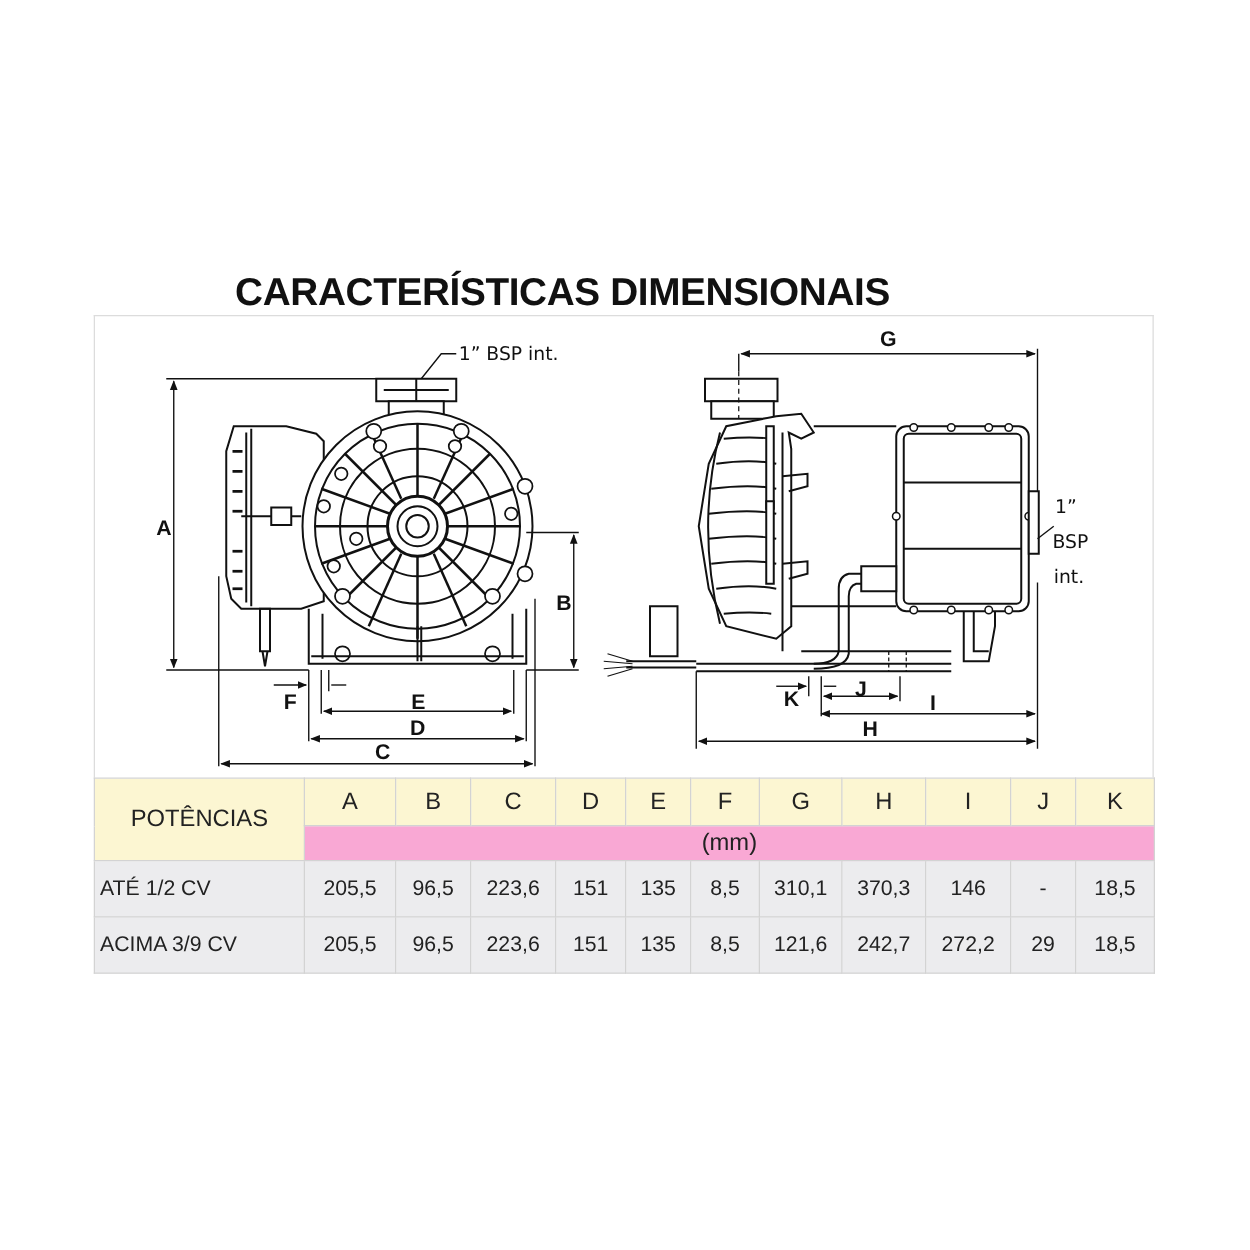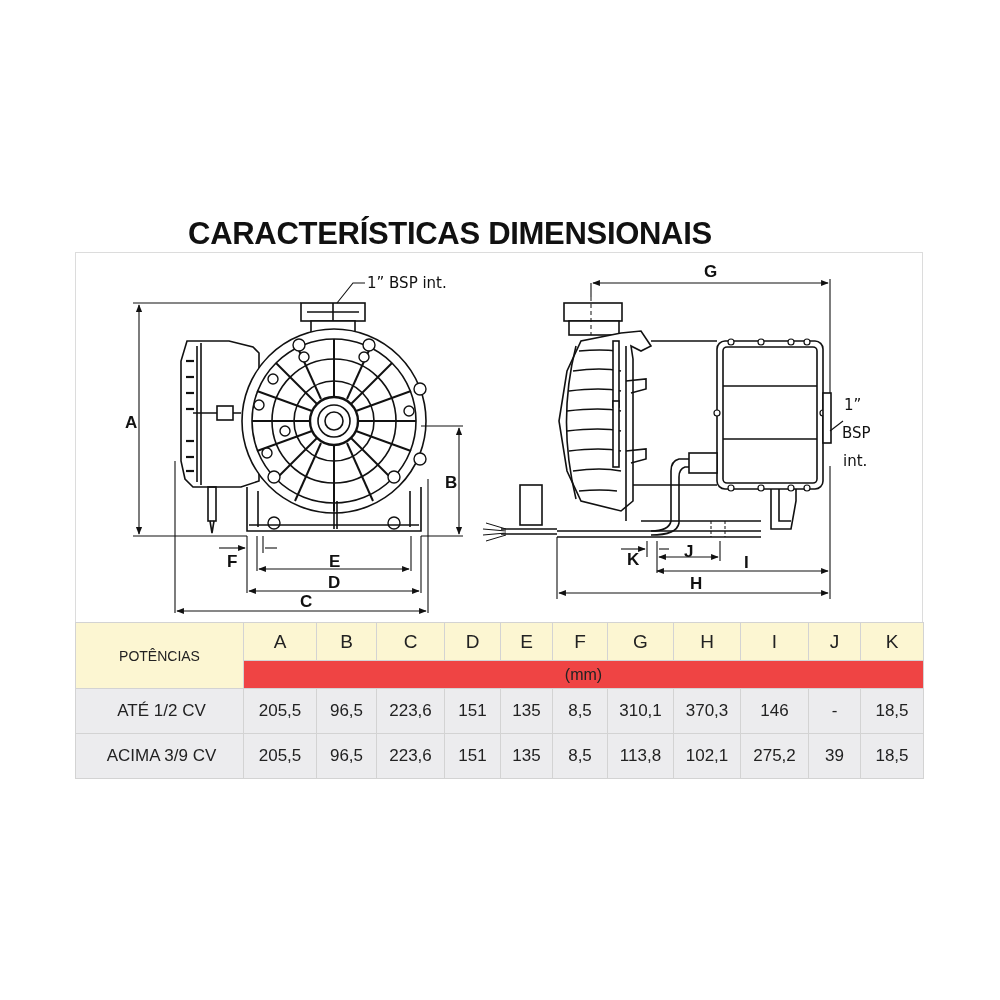--- a/index.html
+++ b/index.html
@@ -5,24 +5,24 @@
   html, body { margin:0; padding:0; background:#ffffff; }
   body { width:1000px; height:1000px; position:relative; overflow:hidden; font-family:"Liberation Sans", sans-serif; color:#222; }
   .title { position:absolute; left:0; top:216px; width:900px; text-align:center; font-weight:bold; font-size:31px; letter-spacing:-0.3px; color:#111; font-family:"Liberation Sans", sans-serif; }
   .panel { position:absolute; left:75px; top:252px; width:848px; height:370px; border:1px solid #dcdcdc; border-bottom:none; box-sizing:border-box; background:#fff; }
   svg.drawing { position:absolute; left:0; top:0; }
   .lbl { font-family:"Liberation Sans", sans-serif; font-weight:bold; font-size:17px; fill:#111; }
   .note { font-family:"DejaVu Sans", sans-serif; font-size:15px; fill:#111; }
   table.dims { position:absolute; left:75px; top:622px; width:848px; border-collapse:collapse; table-layout:fixed; font-family:"Liberation Sans", sans-serif; }
   table.dims td, table.dims th { border:1px solid #d3d3d3; text-align:center; font-weight:normal; color:#222; padding:0; }
   table.dims thead th { background:#fcf6d2; font-size:19px; height:37px; }
-  table.dims thead tr.unit td { background:#ef4444; font-size:16px; height:27px; }
-  table.dims th.potencias { font-size:14px; text-align:center; }
+  table.dims thead tr.unit td { background:#f9a8d4; font-size:19px; height:27px; }
+  table.dims th.potencias { font-size:19px; text-align:center; }
   table.dims tbody td { background:#ececee; font-size:17px; height:44px; }
-  table.dims tbody td.rowlabel { text-align:center; padding-left:4px; }
+  table.dims tbody td.rowlabel { text-align:left; padding-left:4px; }
 </style>
 </head>
 <body>
 
 <div class="title">CARACTERÍSTICAS DIMENSIONAIS</div>
 
 <div class="panel">
   <svg class="drawing" width="848" height="370" viewBox="75 252 848 370" xmlns="http://www.w3.org/2000/svg">
     <defs>
       <marker id="arr" viewBox="0 0 10 10" refX="9" refY="5" markerWidth="7" markerHeight="7" orient="auto-start-reverse">
@@ -300,20 +300,20 @@
       <td>18,5</td>
     </tr>
     <tr>
       <td class="rowlabel">ACIMA 3/9 CV</td>
       <td>205,5</td>
       <td>96,5</td>
       <td>223,6</td>
       <td>151</td>
       <td>135</td>
       <td>8,5</td>
-      <td>113,8</td>
-      <td>102,1</td>
-      <td>275,2</td>
-      <td>39</td>
+      <td>121,6</td>
+      <td>242,7</td>
+      <td>272,2</td>
+      <td>29</td>
       <td>18,5</td>
     </tr>
   </tbody>
 </table>
 
 </body></html>

